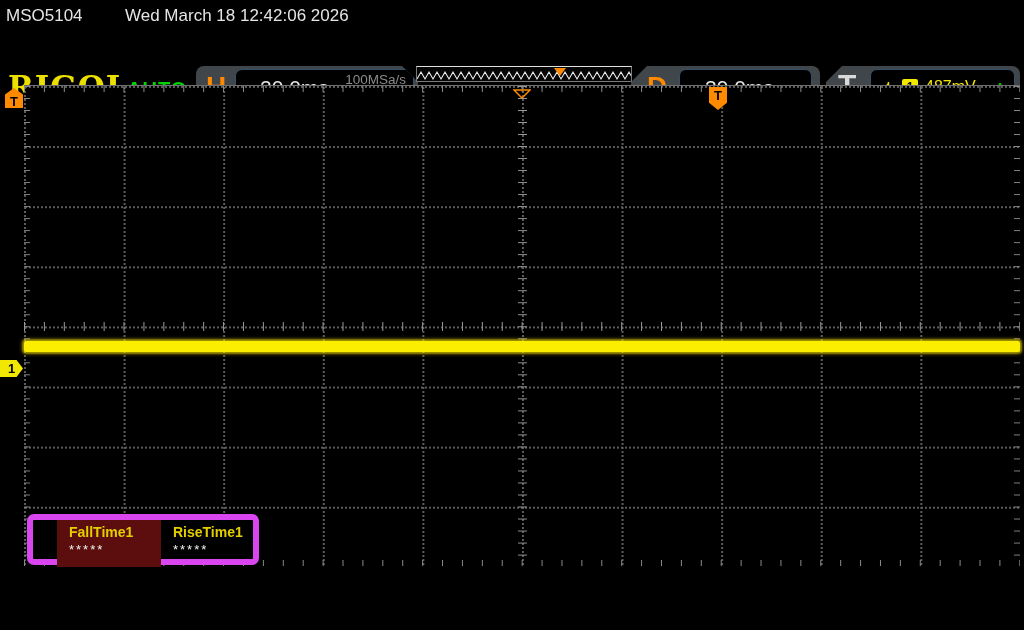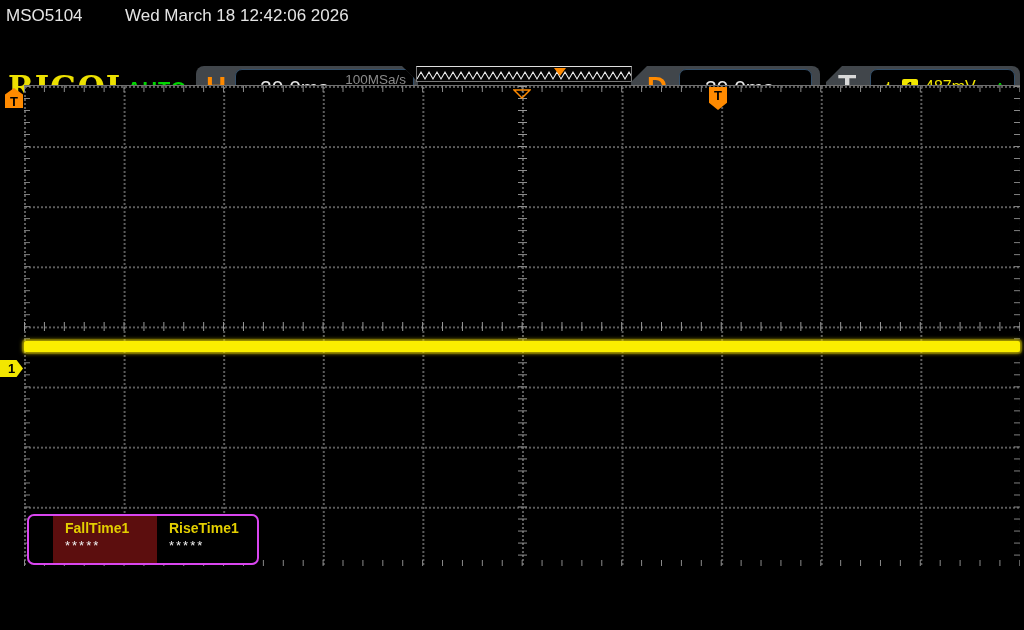--- a/index.html
+++ b/index.html
@@ -87,21 +87,21 @@
   #ch1-marker { left:0; top:360px; width:23px; height:17px; background:#f2e700;
       clip-path:polygon(0 0, 72% 0, 100% 50%, 72% 100%, 0 100%);
       color:#000; font-weight:bold; font-size:13px; text-align:center; line-height:17px; }
   #delay-marker { left:513px; top:85px; }
   #trig-pos-marker { left:709px; top:87px; width:18px; height:23px; background:#ff8a00;
       clip-path:polygon(0 0, 100% 0, 100% 68%, 50% 100%, 0 68%);
       color:#000; font-weight:bold; font-size:13px; text-align:center; line-height:17px; }
 
   
   #measurebox { left:27px; top:514px; width:232px; height:51px; background:#000;
-      border:2px solid #d946ef; border-radius:7px; }
+      border:6px solid #d946ef; border-radius:7px; }
   .meas-cell { position:absolute; top:0; height:47px; padding:4px 0 0 12px; }
   #meas-cell-0 { left:24px; width:104px; background:#5c0e0e; }
   #meas-cell-1 { left:128px; width:99px; }
   .meas-label { color:#e3cf00; font-size:14px; font-weight:bold; }
   .meas-value { color:#f0f0f0; font-size:13px; letter-spacing:2px; margin-top:2px; }
 
   
   #bottombar { left:0; top:570px; width:1024px; height:60px; }
 </style>
 </head>

